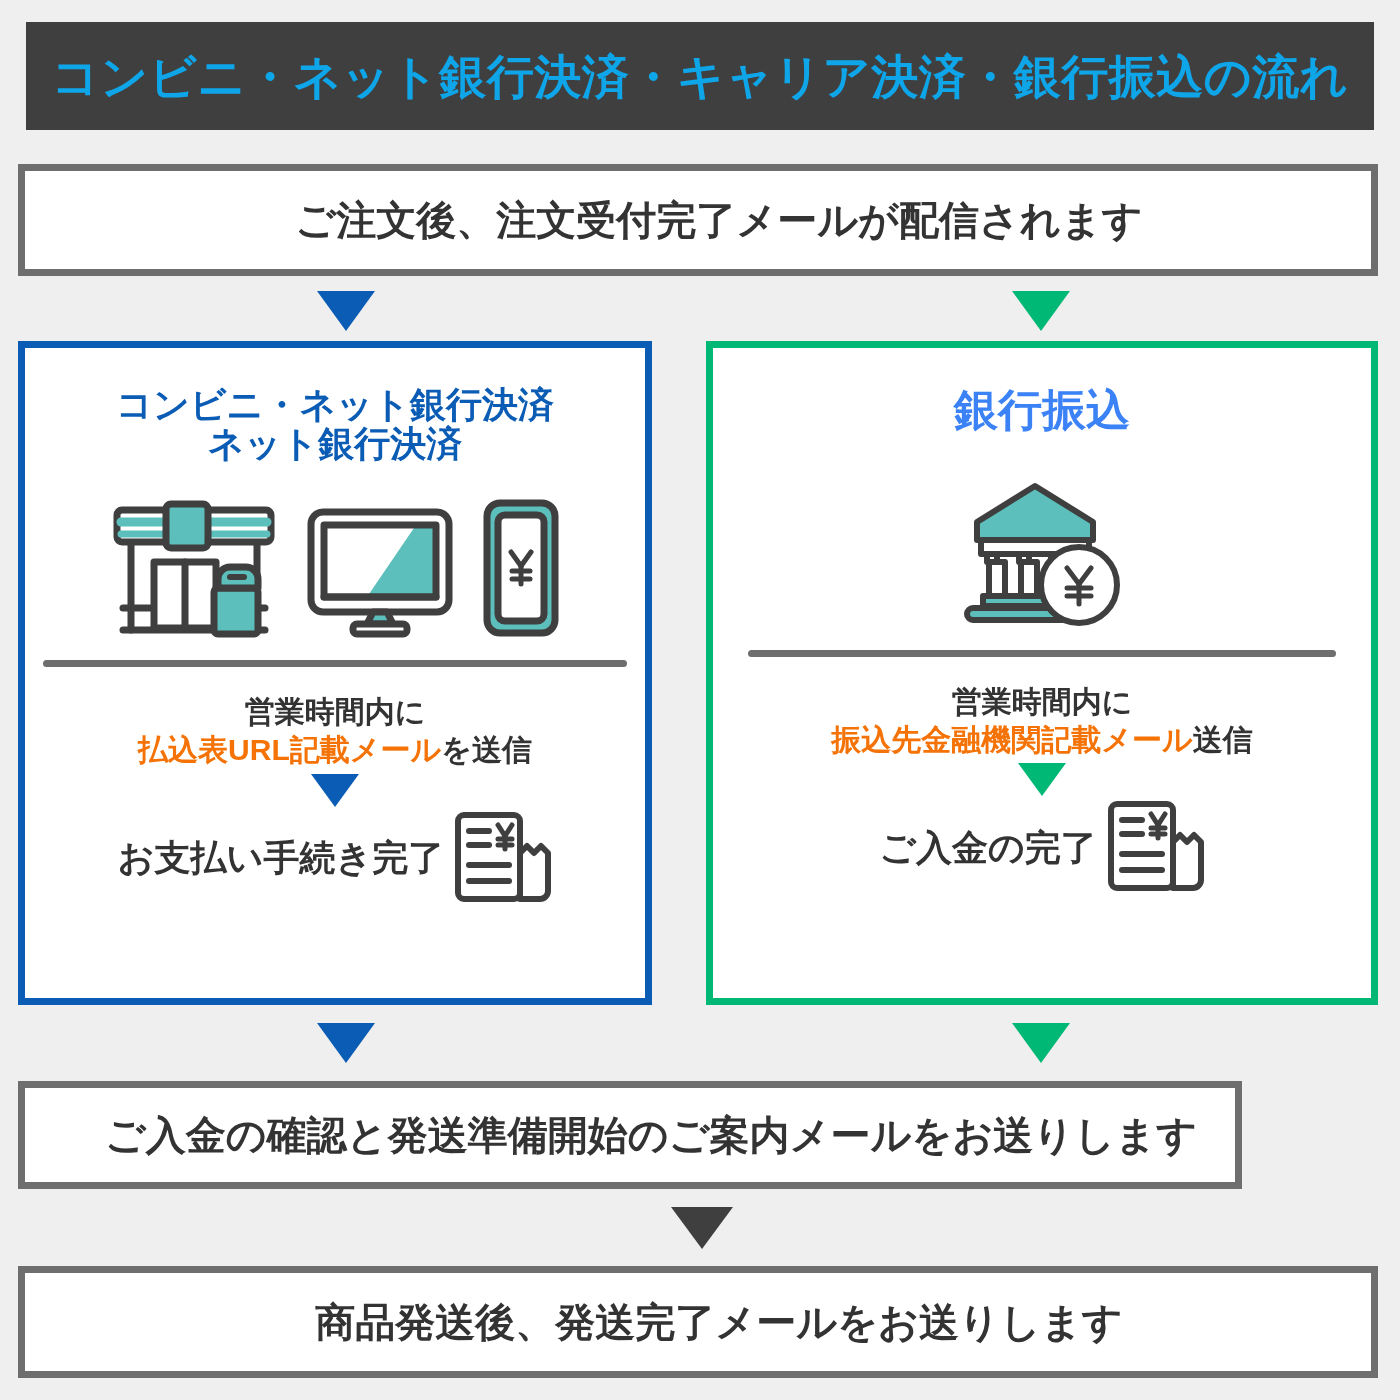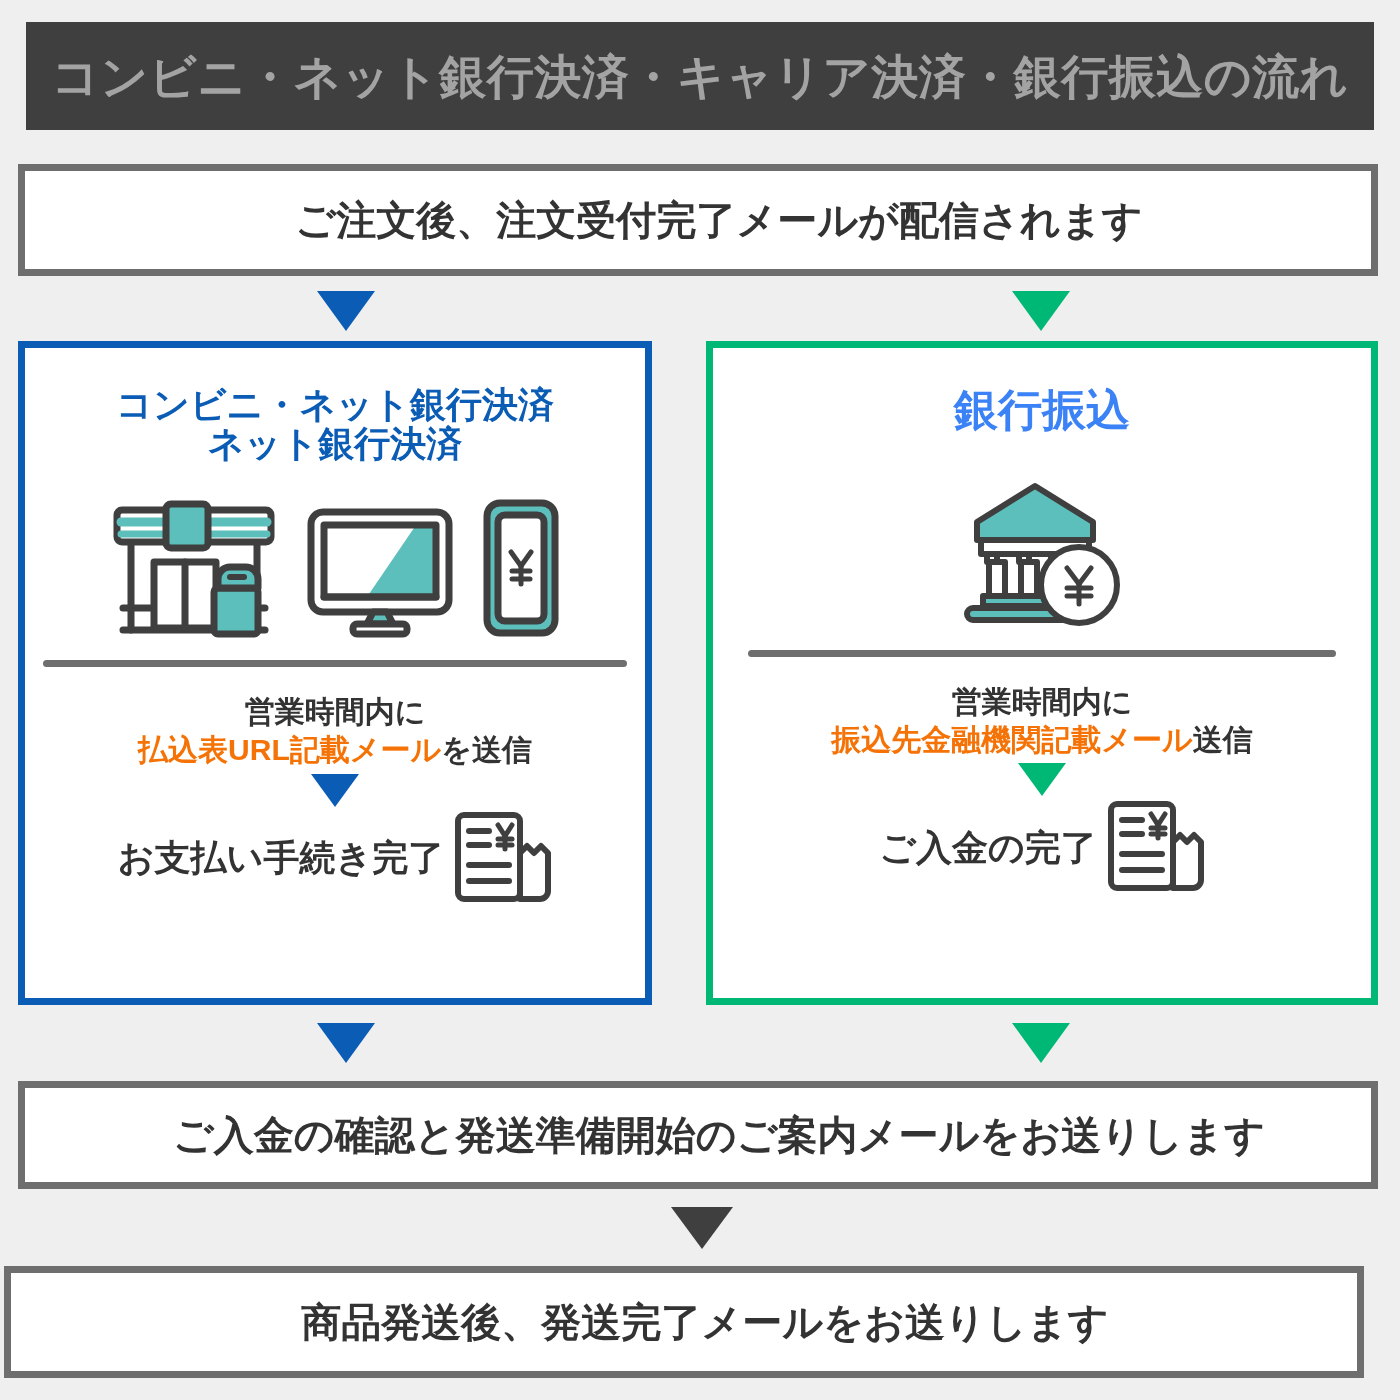--- a/index.html
+++ b/index.html
@@ -27,21 +27,21 @@
     left: 26px;
     top: 22px;
     width: 1348px;
     height: 108px;
     background: #3f3f3f;
     display: flex;
     align-items: center;
     justify-content: center;
   }
   .title-bar .title-text {
-    color: #a3a3a3;
+    color: #0ea5e9;
     font-size: 47px;
     font-weight: 700;
     letter-spacing: 0.5px;
     line-height: 1;
     white-space: nowrap;
   }
 
   
   .step-box {
     position: absolute;
@@ -55,22 +55,22 @@
   }
   .step-box .step-text {
     color: #333333;
     font-size: 40px;
     font-weight: 700;
     line-height: 1;
     white-space: nowrap;
   }
 
   #order-mail-box  { left: 18px; top: 164px;  width: 1360px; height: 112px; }
-  #payment-confirm-box { left: 18px; top: 1081px; width: 1360px; height: 108px; }
-  #shipping-mail-box   { left: 4px; top: 1266px; width: 1360px; height: 112px; }
+  #payment-confirm-box { left: 18px; top: 1081px; width: 1224px; height: 108px; }
+  #shipping-mail-box   { left: 18px; top: 1266px; width: 1360px; height: 112px; }
 
   
   .arrow {
     position: absolute;
     width: 0;
     height: 0;
     border-left: 29px solid transparent;
     border-right: 29px solid transparent;
   }
   .arrow.blue  { border-top: 40px solid #0b5cb5; }

